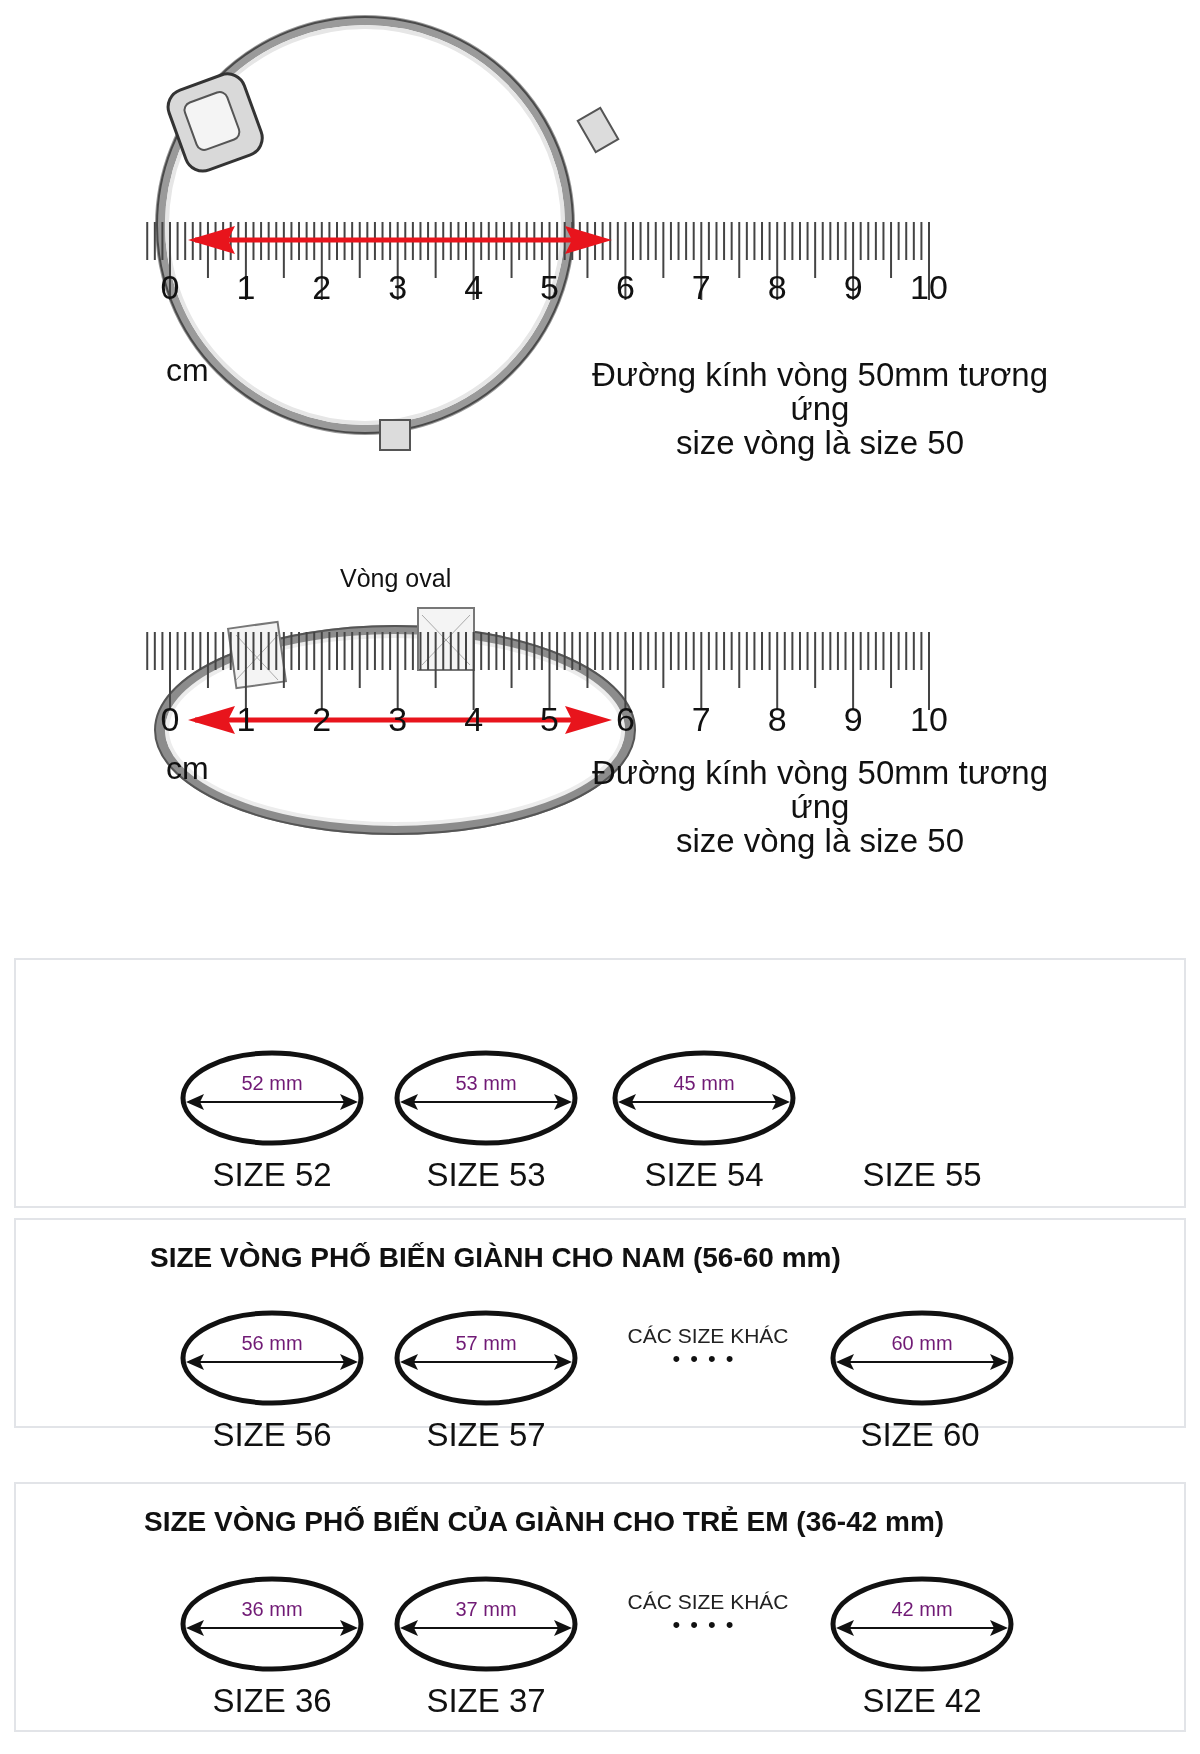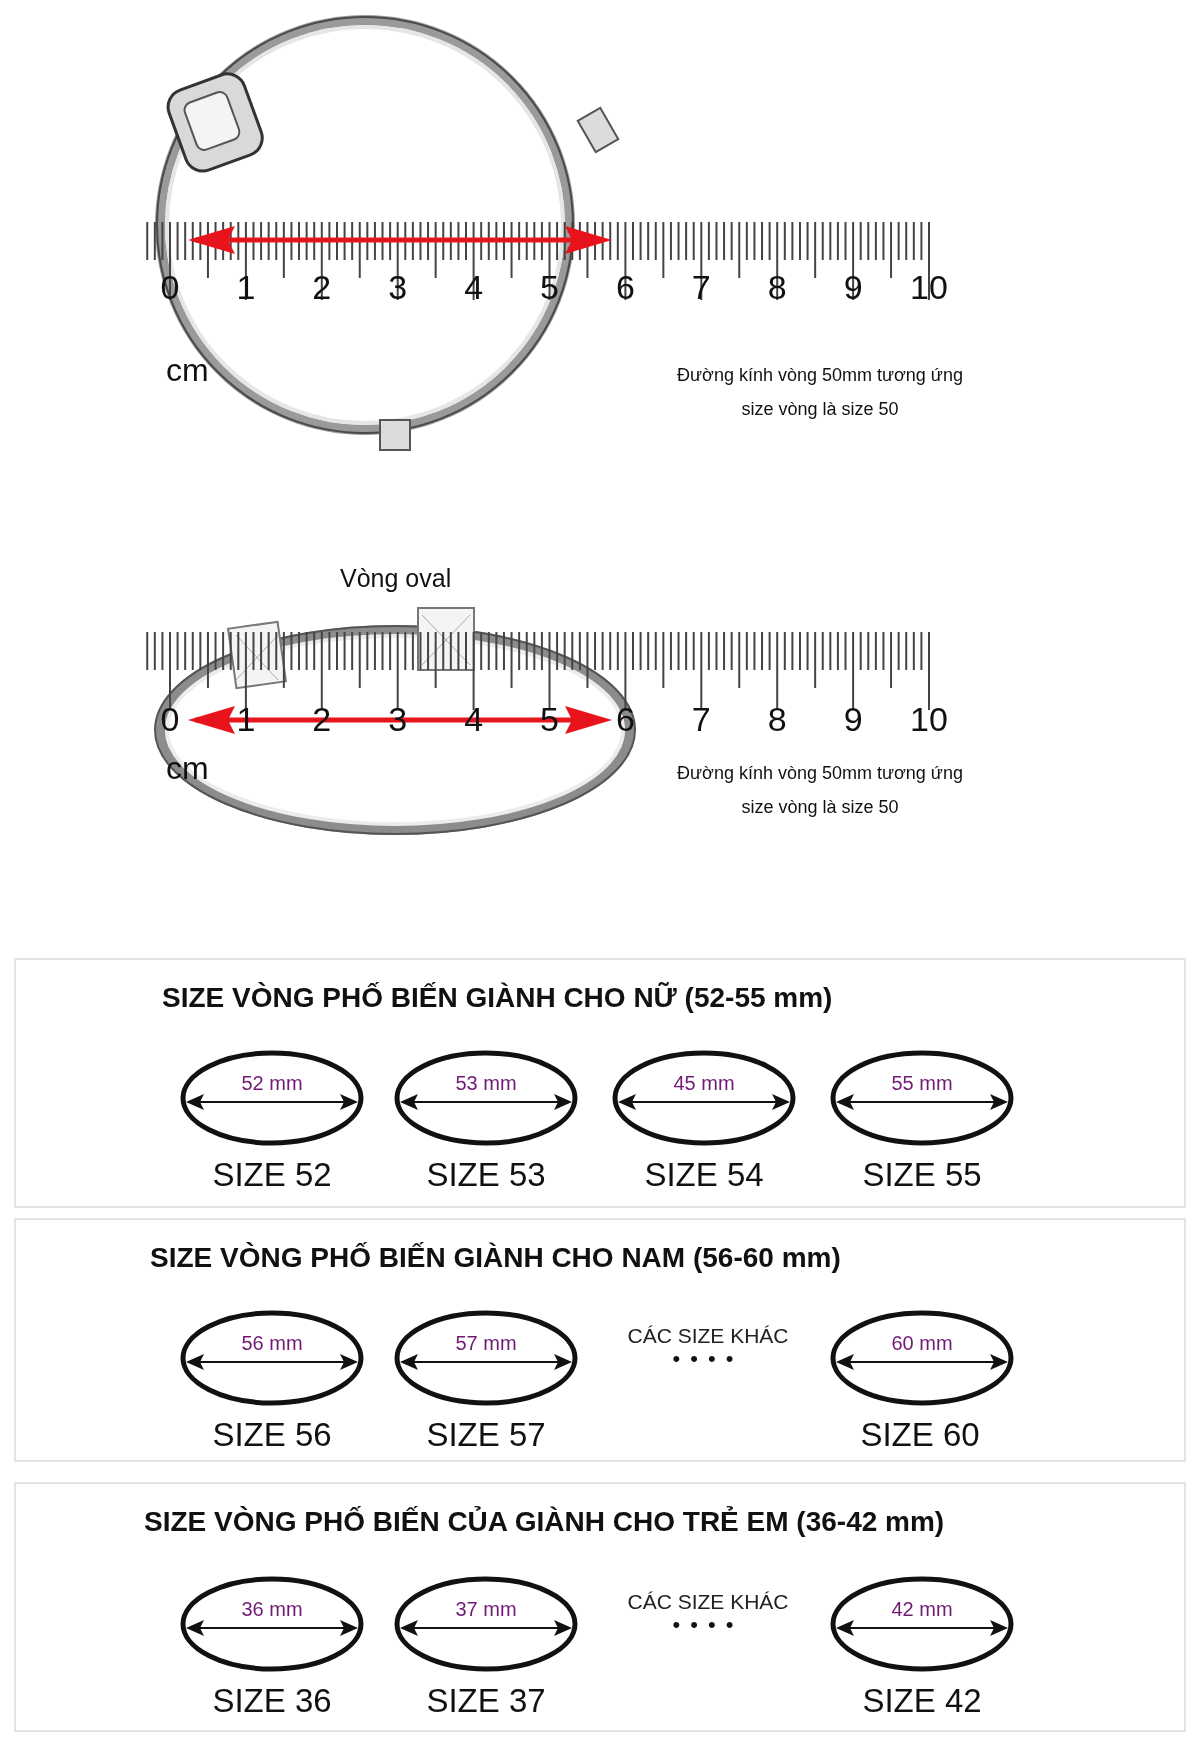--- a/index.html
+++ b/index.html
@@ -2,21 +2,21 @@
 <html><head>
 <meta charset="utf-8">
 <style>
   html, body { margin:0; padding:0; background:#ffffff; }
   body { width:1200px; height:1754px; position:relative; overflow:hidden;
          font-family:"Liberation Sans", "DejaVu Sans", sans-serif; color:#111; }
   .abs { position:absolute; }
   svg { position:absolute; left:0; top:0; overflow:visible; }
   .tick-label { font-size:34px; color:#111; position:absolute; transform:translateX(-50%); }
   .unit { font-size:32px; position:absolute; }
-  .caption { position:absolute; font-size:18px; text-align:center; line-height:34px; color:#111; }
+  .caption { position:absolute; font-size:33px; text-align:center; line-height:34px; color:#111; }
   .oval-title { position:absolute; font-size:25px; }
   .panel { position:absolute; left:14px; width:1172px; border:2px solid #e2e4e8; background:#fff; box-sizing:border-box; }
   .panel-title { position:absolute; font-weight:bold; font-size:28px; white-space:nowrap; color:#111; }
   .ring { position:absolute; width:184px; height:96px; }
   .ring svg { position:absolute; left:0; top:0; }
   .ring-mm { position:absolute; left:0; width:184px; top:22px; text-align:center; font-size:20px; color:#701a75; }
   .ring-size { position:absolute; width:200px; text-align:center; font-size:33px; color:#111; }
   .other { position:absolute; width:200px; text-align:center; font-size:21px; color:#222; }
   .dots { position:absolute; width:200px; text-align:center; font-size:22px; letter-spacing:10px; line-height:10px; }
 </style>
@@ -310,21 +310,20 @@
       <div class="tick-label" style="left: 929px; top: 160px;">10</div>
     </div>
   <div class="unit" style="left:166px;top:210px;">cm</div>
   <div class="caption" style="left:560px;top:216px;width:520px;">
     <div>Đường kính vòng 50mm tương ứng</div>
     <div>size vòng là size 50</div>
   </div>
 </div>
 
 <div class="panel" style="top:958px;height:250px;">
-  <div class="panel-title" style="left:146px;top:22px;">SIZE VÒNG PHỐ BIẾN GIÀNH CHO NỮ (52-55 mm)</div>
 
   <div class="ring" style="left:164px;top:90px;">
     <svg width="184" height="96">
         <ellipse cx="92" cy="48" rx="89" ry="45" fill="none" stroke="#111" stroke-width="5"></ellipse>
       <line x1="10" y1="52" x2="174" y2="52" stroke="#111" stroke-width="2"></line>
       <polygon points="6,52 24,44 20,52 24,60" fill="#111"></polygon>
       <polygon points="178,52 160,44 164,52 160,60" fill="#111"></polygon>
       </svg>
     <div class="ring-mm">52 mm</div>
   </div>
@@ -345,33 +344,24 @@
     <svg width="184" height="96">
         <ellipse cx="92" cy="48" rx="89" ry="45" fill="none" stroke="#111" stroke-width="5"></ellipse>
       <line x1="10" y1="52" x2="174" y2="52" stroke="#111" stroke-width="2"></line>
       <polygon points="6,52 24,44 20,52 24,60" fill="#111"></polygon>
       <polygon points="178,52 160,44 164,52 160,60" fill="#111"></polygon>
       </svg>
     <div class="ring-mm">45 mm</div>
   </div>
   <div class="ring-size" style="left:588px;top:196px;">SIZE 54</div>
 
-  <div class="ring" style="left:814px;top:90px;">
-    <svg width="184" height="96">
-        <ellipse cx="92" cy="48" rx="89" ry="45" fill="none" stroke="#111" stroke-width="5"></ellipse>
-      <line x1="10" y1="52" x2="174" y2="52" stroke="#111" stroke-width="2"></line>
-      <polygon points="6,52 24,44 20,52 24,60" fill="#111"></polygon>
-      <polygon points="178,52 160,44 164,52 160,60" fill="#111"></polygon>
-      </svg>
-    <div class="ring-mm">55 mm</div>
-  </div>
   <div class="ring-size" style="left:806px;top:196px;">SIZE 55</div>
 </div>
 
-<div class="panel" style="top:1218px;height:244px;">
+<div class="panel" style="top:1218px;height:210px;">
   <div class="panel-title" style="left:134px;top:22px;">SIZE VÒNG PHỐ BIẾN GIÀNH CHO NAM (56-60 mm)</div>
 
   <div class="ring" style="left:164px;top:90px;">
     <svg width="184" height="96">
         <ellipse cx="92" cy="48" rx="89" ry="45" fill="none" stroke="#111" stroke-width="5"></ellipse>
       <line x1="10" y1="52" x2="174" y2="52" stroke="#111" stroke-width="2"></line>
       <polygon points="6,52 24,44 20,52 24,60" fill="#111"></polygon>
       <polygon points="178,52 160,44 164,52 160,60" fill="#111"></polygon>
       </svg>
     <div class="ring-mm">56 mm</div>

